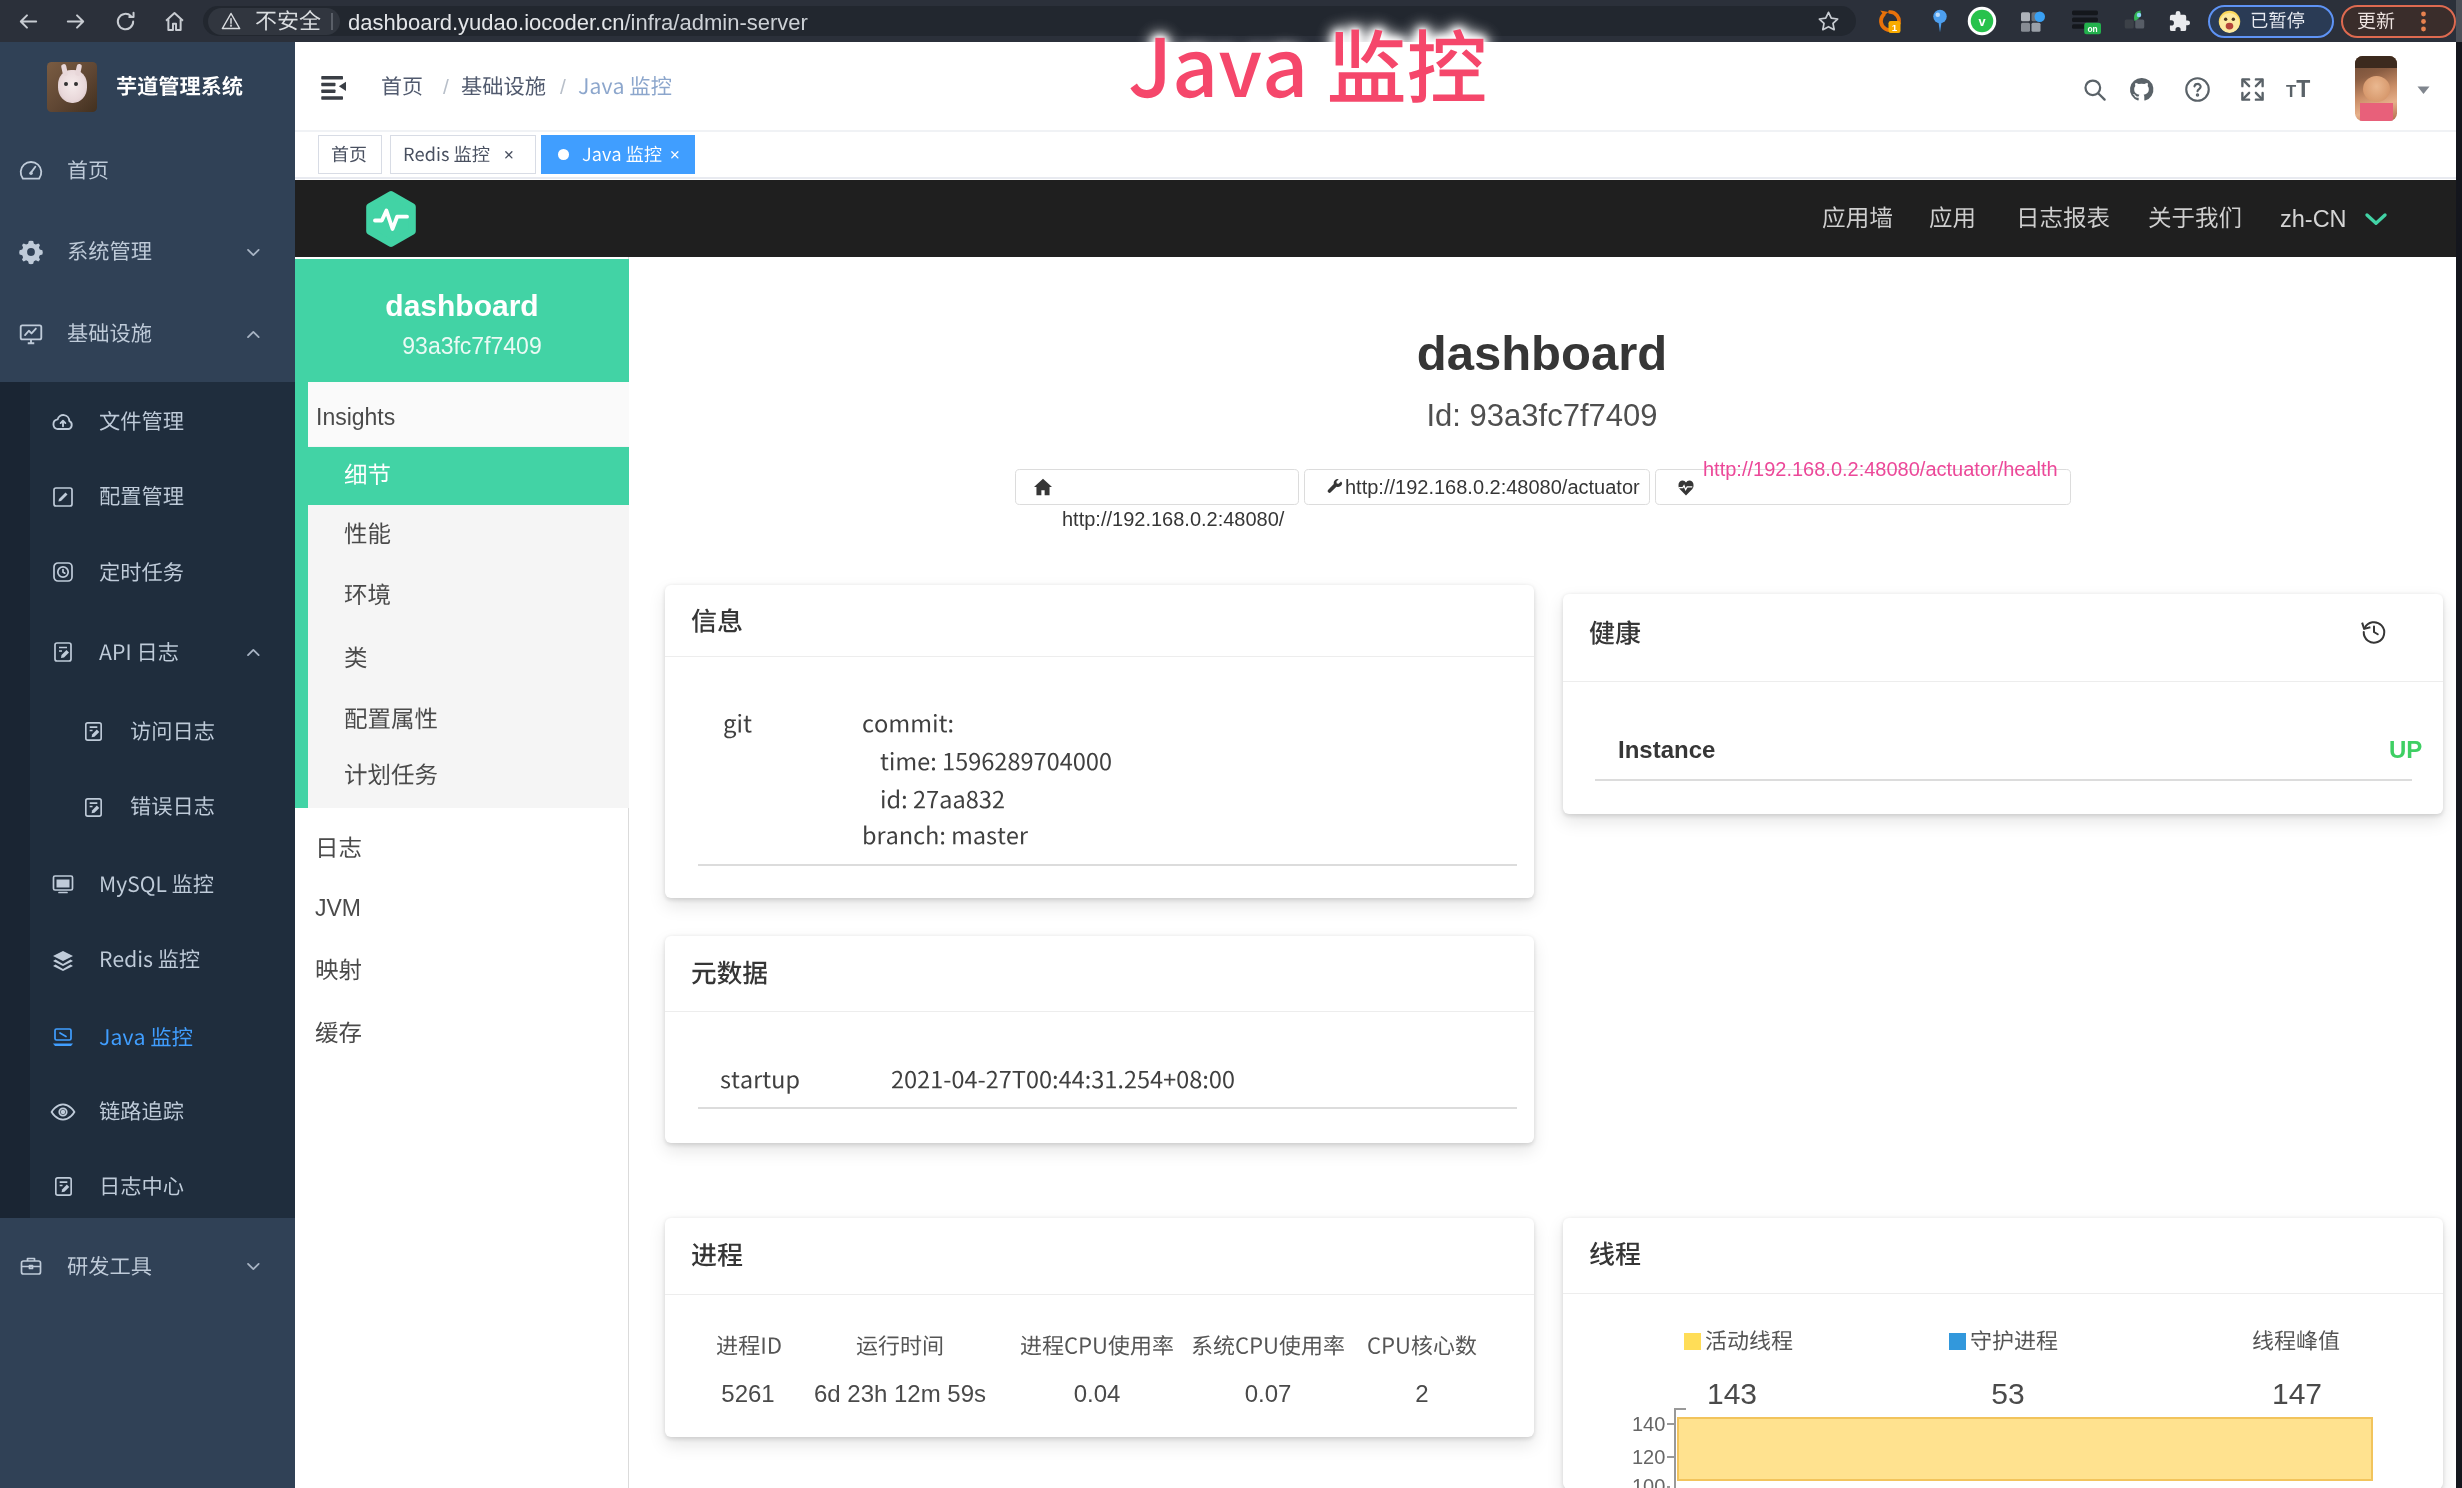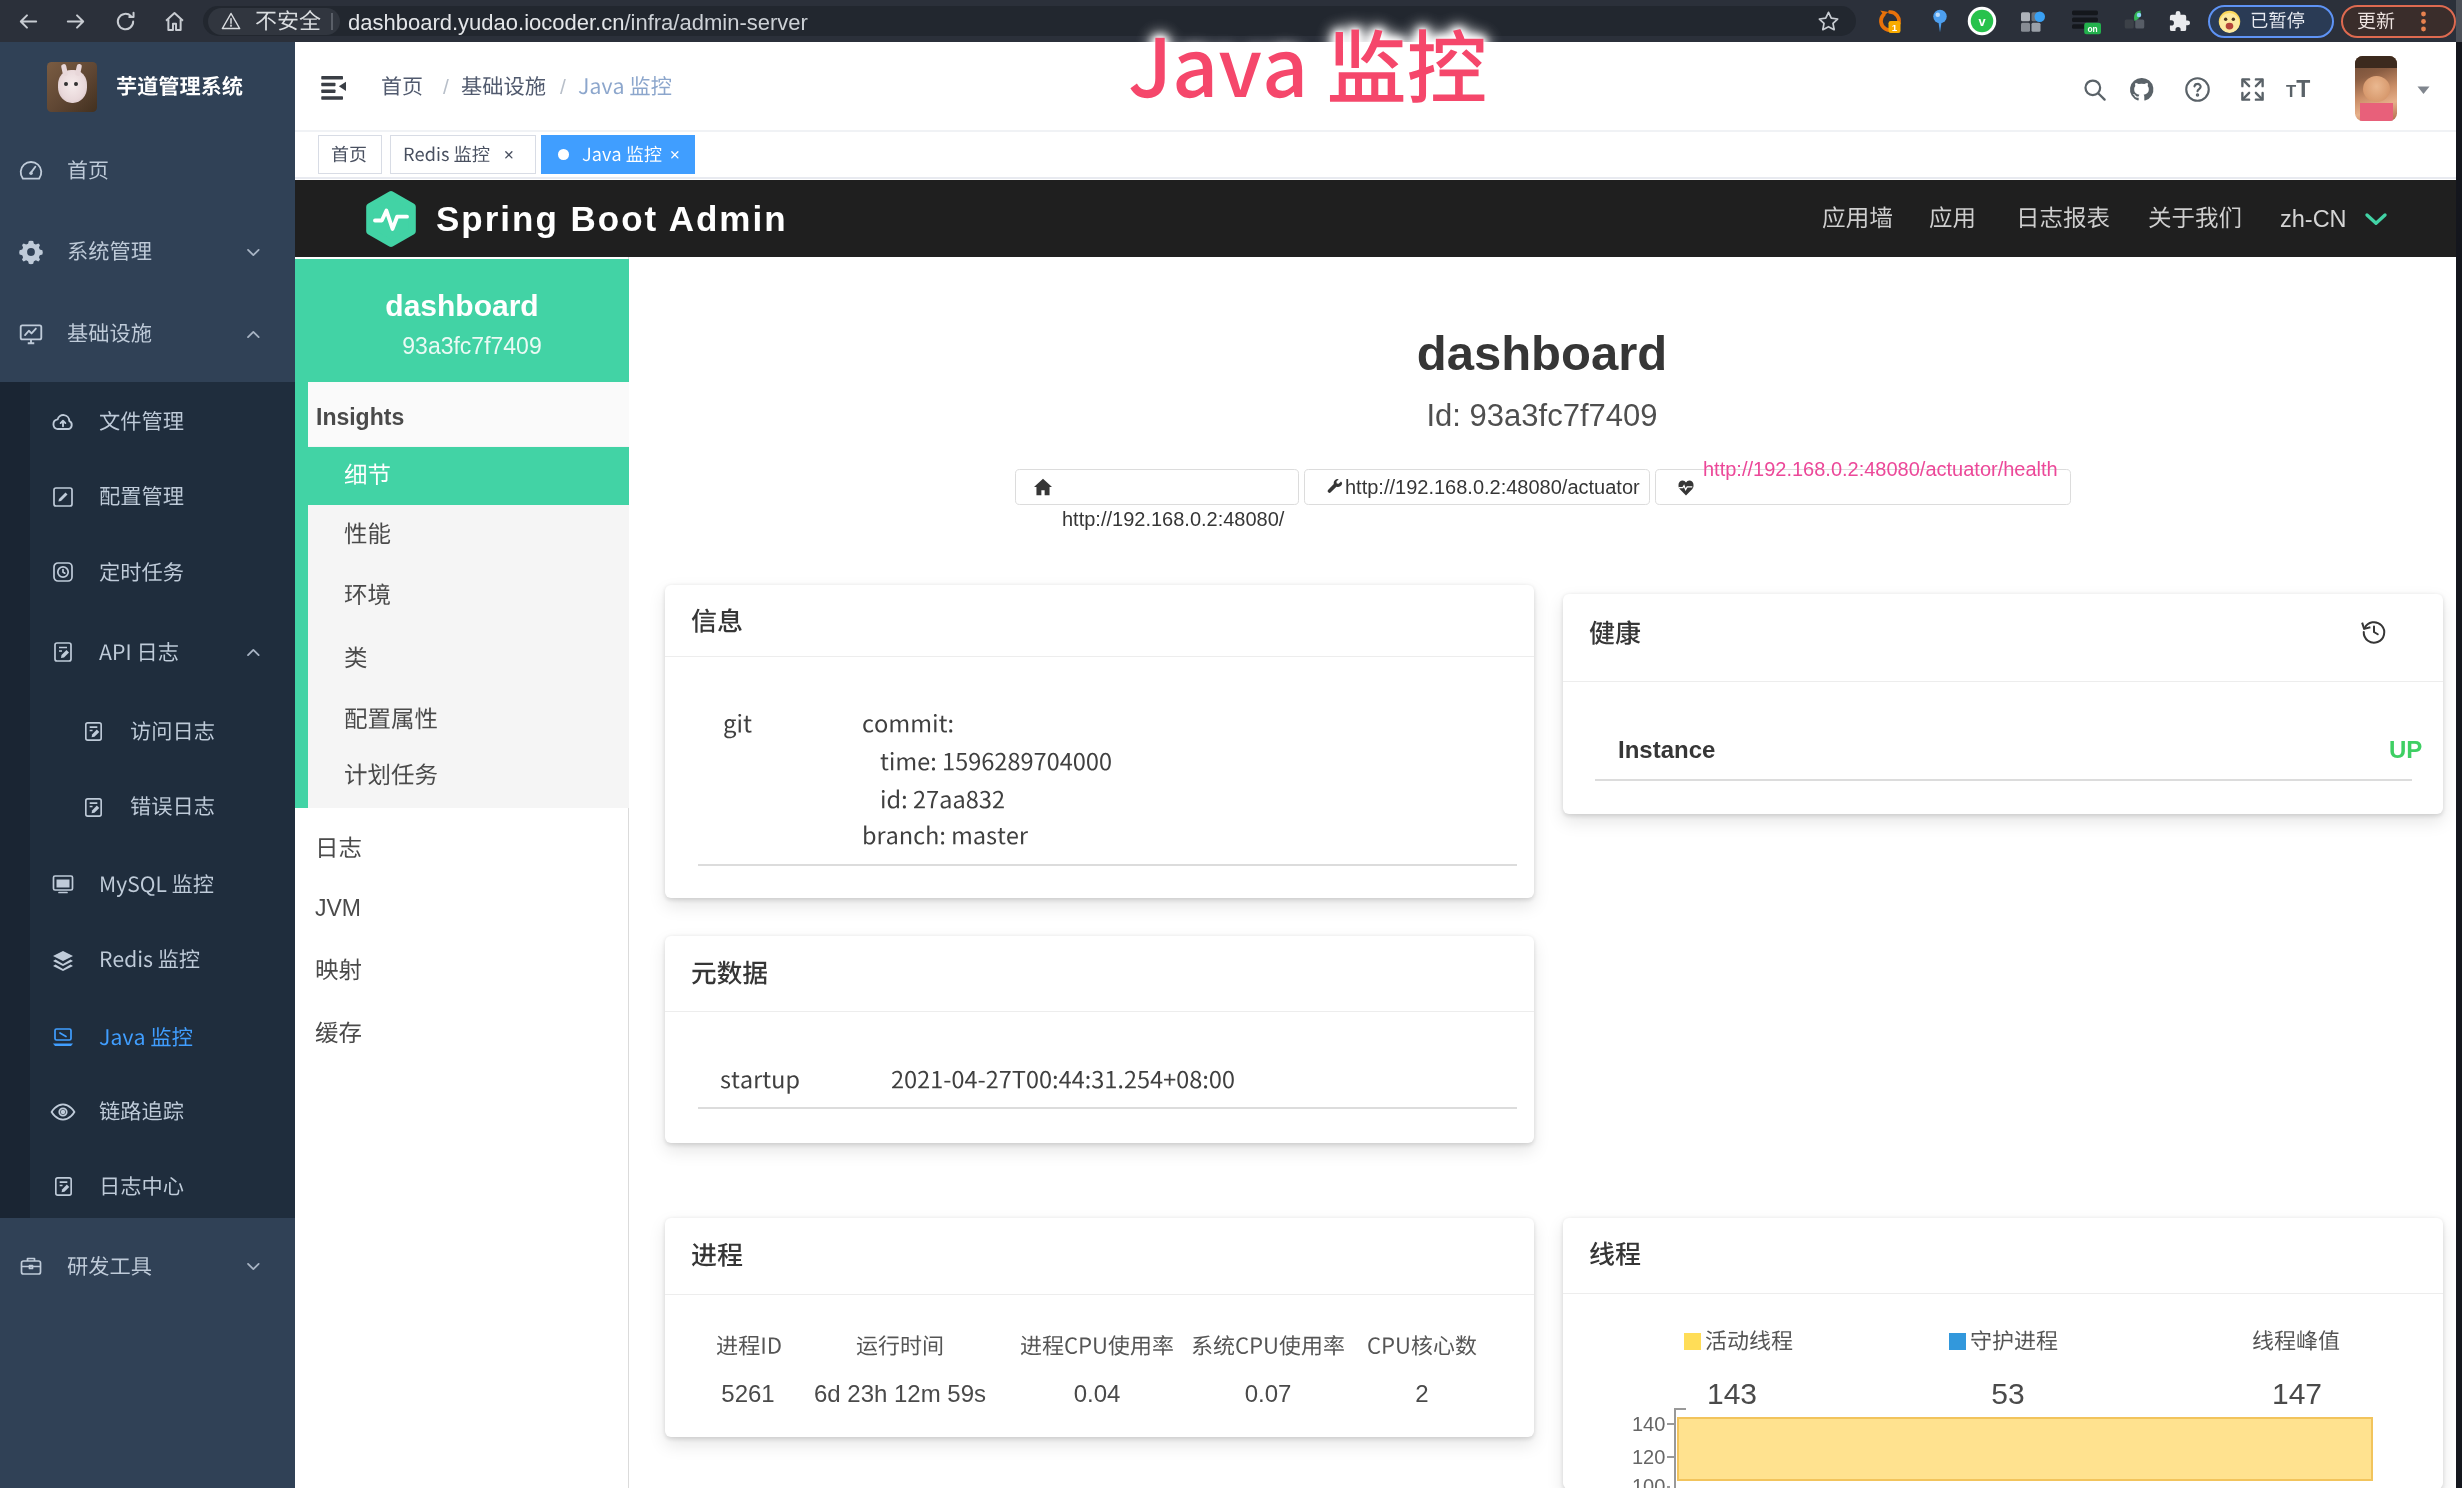--- a/index.html
+++ b/index.html
@@ -486,21 +486,20 @@
     </div>
 <svg class="abs" style="left:668px;top:148px" width="13.7" height="13.7" viewBox="0 0 18 18" fill="none" stroke="#fff" stroke-width="1.8" stroke-linecap="round">
       <path d="M5 5l8 8M13 5l-8 8"></path>
     </svg>
 <div style="position:absolute;left:295px;top:177px;width:2167px;height:2.3px;background:#e8eaf0;"></div>
 <div style="position:absolute;left:295px;top:180px;width:2167px;height:77px;background:#1f1f1f;"></div>
 <svg class="abs" style="left:362px;top:190px" width="58" height="58" viewBox="0 0 76 76">
       <polygon points="38,6 66,22 66,54 38,70 10,54 10,22" fill="#42d3a5" stroke="#42d3a5" stroke-width="9" stroke-linejoin="round"></polygon>
       <polyline points="17,40 26,40 32,27 40,51 46,35 59,35" fill="none" stroke="#fff" stroke-width="5" stroke-linecap="round" stroke-linejoin="round"></polyline>
     </svg>
-<div style="position:absolute;left:436px;top:196px;font-size:35px;line-height:46px;font-weight:700;color:#ffffff;white-space:nowrap;letter-spacing:2px;">Spring Boot Admin</div>
 <div style="position:absolute;left:1822px;top:203px;width:71px;height:30px;">
       <svg xmlns="http://www.w3.org/2000/svg" width="71" height="31" viewBox="0 -30.4 93.0 40.3" style="overflow:visible">
         <g fill="#cfcfcf" transform="scale(0.03100)">
           <path transform="translate(0.0 0) scale(1 -1)" d="M264 490C305 382 353 239 372 146L443 175C421 268 373 407 329 517ZM481 546C513 437 550 295 564 202L636 224C621 317 584 456 549 565ZM468 828C487 793 507 747 521 711H121V438C121 296 114 97 36 -45C54 -52 88 -74 102 -87C184 62 197 286 197 438V640H942V711H606C593 747 565 804 541 848ZM209 39V-33H955V39H684C776 194 850 376 898 542L819 571C781 398 704 194 607 39Z"></path>
           <path transform="translate(1000.0 0) scale(1 -1)" d="M153 770V407C153 266 143 89 32 -36C49 -45 79 -70 90 -85C167 0 201 115 216 227H467V-71H543V227H813V22C813 4 806 -2 786 -3C767 -4 699 -5 629 -2C639 -22 651 -55 655 -74C749 -75 807 -74 841 -62C875 -50 887 -27 887 22V770ZM227 698H467V537H227ZM813 698V537H543V698ZM227 466H467V298H223C226 336 227 373 227 407ZM813 466V298H543V466Z"></path>
           <path transform="translate(2000.0 0) scale(1 -1)" d="M558 205H719V129H558ZM503 247V87H775V247ZM403 644C440 604 481 548 499 512L554 545C536 582 493 635 455 673ZM822 671C798 631 755 576 723 541L776 513C809 547 849 595 882 643ZM605 841V754H363V690H605V505H326V440H958V505H676V690H916V754H676V841ZM375 367V-79H442V-35H834V-76H904V367ZM442 25V307H834V25ZM35 163 64 91C143 126 243 171 338 216L323 280L223 238V530H321V599H223V828H154V599H46V530H154V209C109 191 68 175 35 163Z"></path>
         </g>
       </svg>
     </div>
 <div style="position:absolute;left:1929px;top:203px;width:47px;height:30px;">
@@ -535,21 +534,21 @@
 <svg class="abs" style="left:2361px;top:212px" width="30" height="15" viewBox="0 0 40 20" fill="none" stroke="#42d3a5" stroke-width="4.5" stroke-linecap="round" stroke-linejoin="round">
       <path d="M8 4l12 11L32 4"></path>
     </svg>
 <div style="position:absolute;left:295px;top:257px;width:334px;height:1232px;background:#fff;border-right:1.5px solid #dbdbdb;"></div>
 <div style="position:absolute;left:295px;top:259px;width:334px;height:124px;background:#42d3a5;"></div>
 <div style="position:absolute;left:462px;transform:translateX(-50%);top:286px;font-size:30px;line-height:39px;font-weight:700;color:#ffffff;white-space:nowrap;">dashboard</div>
 <div style="position:absolute;left:472px;transform:translateX(-50%);top:331px;font-size:23px;line-height:30px;font-weight:400;color:#eafaf4;white-space:nowrap;">93a3fc7f7409</div>
 <div style="position:absolute;left:295px;top:382px;width:334px;height:64px;background:#fafafa;"></div>
 <div style="position:absolute;left:295px;top:446px;width:334px;height:362px;background:#f5f5f5;"></div>
 <div style="position:absolute;left:295px;top:382px;width:13px;height:426px;background:#42d3a5;"></div>
-<div style="position:absolute;left:316px;top:402px;font-size:23px;line-height:30px;font-weight:700;color:#4a4a4a;white-space:nowrap;">Insights</div>
+<div style="position:absolute;left:316px;top:402px;font-size:23px;line-height:30px;font-weight:400;color:#4a4a4a;white-space:nowrap;">Insights</div>
 <div style="position:absolute;left:308px;top:447px;width:321px;height:58px;background:#42d3a5;"></div>
 <div style="position:absolute;left:344px;top:460px;width:47px;height:30px;">
       <svg xmlns="http://www.w3.org/2000/svg" width="47" height="31" viewBox="0 -30.4 62.0 40.3" style="overflow:visible">
         <g fill="#ffffff" transform="scale(0.03100)">
           <path transform="translate(0.0 0) scale(1 -1)" d="M37 53 50 -21C148 -1 281 24 410 50L405 118C270 93 130 67 37 53ZM58 424C74 432 99 437 243 454C191 389 144 336 123 317C88 282 62 259 40 254C49 235 60 199 64 184C86 196 122 204 408 250C405 265 404 294 404 314L178 282C263 366 348 470 422 576L357 616C338 584 316 552 294 522L141 508C206 594 272 704 324 813L251 844C201 722 121 593 95 560C70 525 52 502 33 498C41 478 54 440 58 424ZM647 70H503V353H647ZM716 70V353H858V70ZM433 788V-65H503V0H858V-57H930V788ZM647 424H503V713H647ZM716 424V713H858V424Z"></path>
           <path transform="translate(1000.0 0) scale(1 -1)" d="M98 486V414H360V-78H439V414H772V154C772 139 766 135 747 134C727 133 659 133 586 135C596 112 606 80 609 57C704 57 766 57 803 69C839 82 849 106 849 152V486ZM634 840V727H366V840H289V727H55V655H289V540H366V655H634V540H712V655H946V727H712V840Z"></path>
         </g>
       </svg>
     </div>
 <div style="position:absolute;left:344px;top:519px;width:47px;height:30px;">

